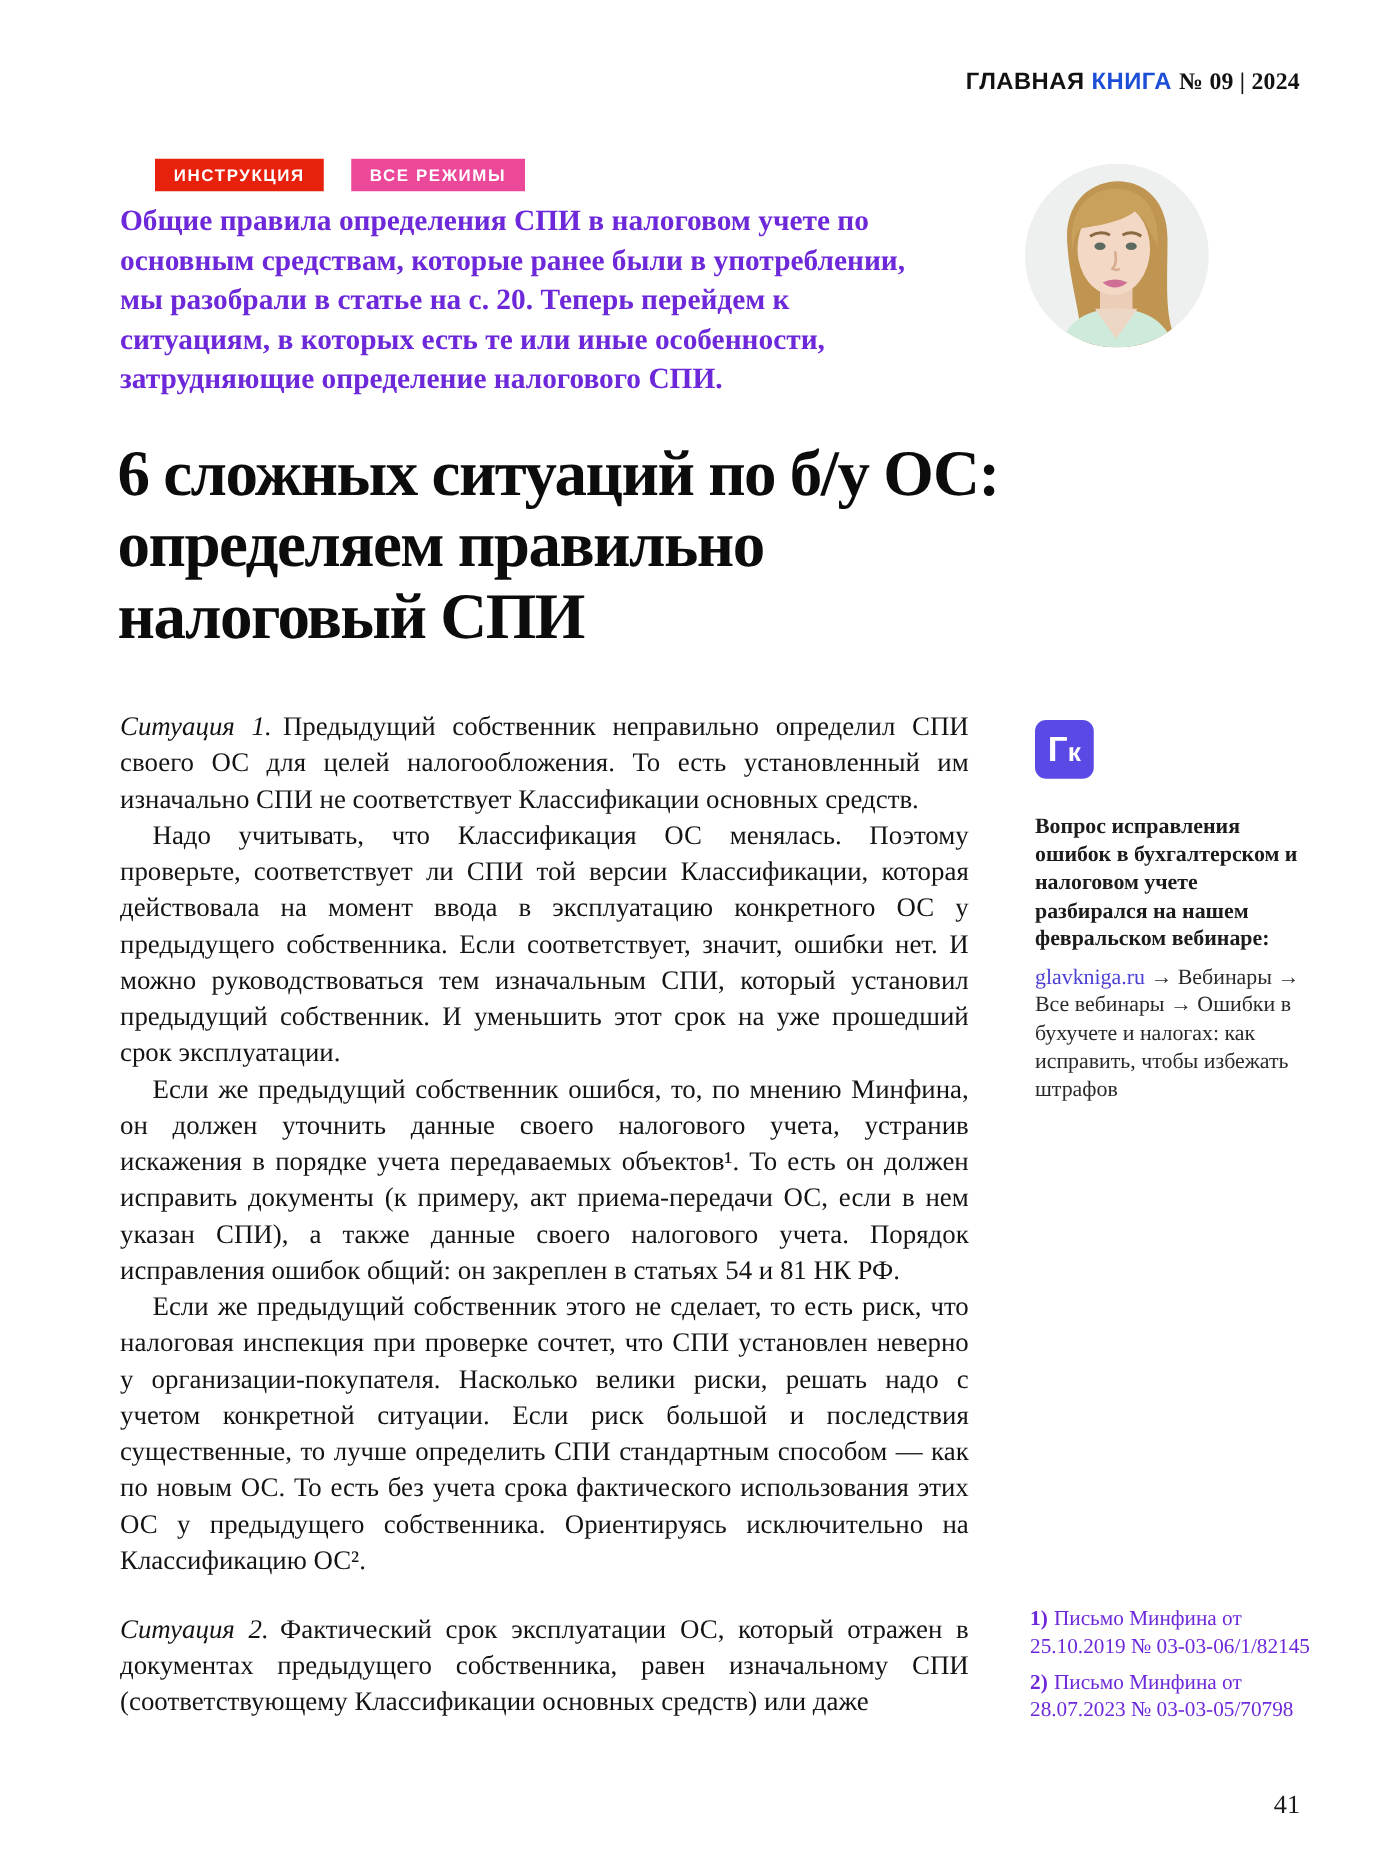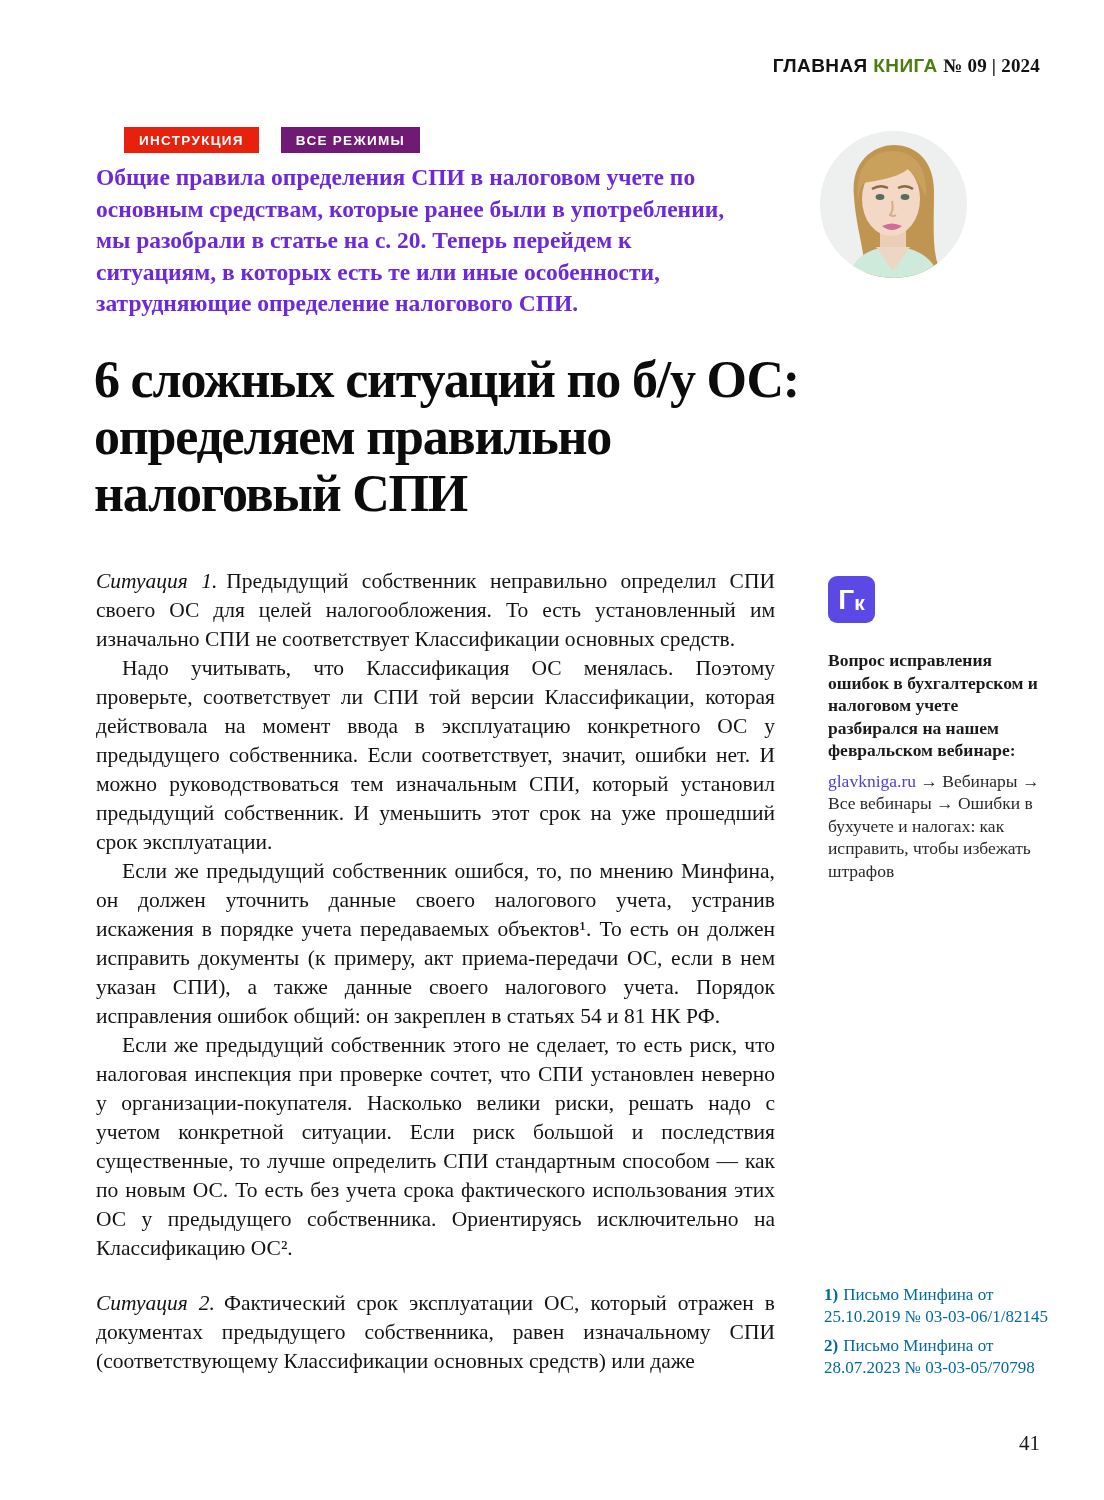--- a/index.html
+++ b/index.html
@@ -9,32 +9,32 @@
     background:#ffffff; overflow:hidden;
     font-family:"Liberation Serif", serif; color:#131313;
   }
 
   
   .mag-header {
     position:absolute; top:55px; right:64px;
     font-family:"Liberation Sans", sans-serif; font-weight:bold;
     font-size:19px; letter-spacing:.4px; color:#121212; white-space:nowrap;
   }
-  .mag-header .accent { color:#4d7c0f; }
+  .mag-header .accent { color:#1d4ed8; }
   .mag-header .issue { font-family:"Liberation Serif", serif; letter-spacing:.2px; }
 
   
   .badges { position:absolute; left:96px; top:127px; display:flex; gap:22px;padding-left:28px; }
   .badge {
     font-family:"Liberation Sans", sans-serif; font-weight:bold;
     font-size:13.5px; letter-spacing:1.3px; color:#ffffff;
     padding:5px 15px 4px; height:26px; display:flex; align-items:center;
   }
   .badge.red  { background:#e8210d; }
-  .badge.blue { background:#701a75; }
+  .badge.blue { background:#ec4899; }
 
   
   .intro {
     position:absolute; left:96px; top:162px; width:650px;
     font-weight:bold; font-size:23.5px; line-height:31.5px; color:#6d28d9;
   }
 
   
   .photo {
     position:absolute; left:820px; top:131px; width:147px; height:147px;
@@ -75,21 +75,21 @@
   .side-note .bold-text {
     margin-top:26px; font-weight:bold; font-size:17.5px; line-height:22.5px; color:#1b1b1e;
   }
   .side-note .link-text {
     margin-top:8px; font-size:17.5px; line-height:22.5px; color:#29292c;
   }
   .side-note .url { color:#4c3fd6;text-align:center; }
 
   
   .footnotes { position:absolute; left:824px; top:1284px; width:224px;
-    font-size:17px; line-height:22px; color:#0369a1; }
+    font-size:17px; line-height:22px; color:#6d28d9; }
   .footnotes .fn { margin-bottom:7px; }
   .footnotes .fn-num { font-weight:bold; margin-right:5px; }
 
   
   .page-number {
     position:absolute; top:1431px; right:64px;
     font-size:21px; color:#1a1a1a;
   }
 </style>
 </head>

